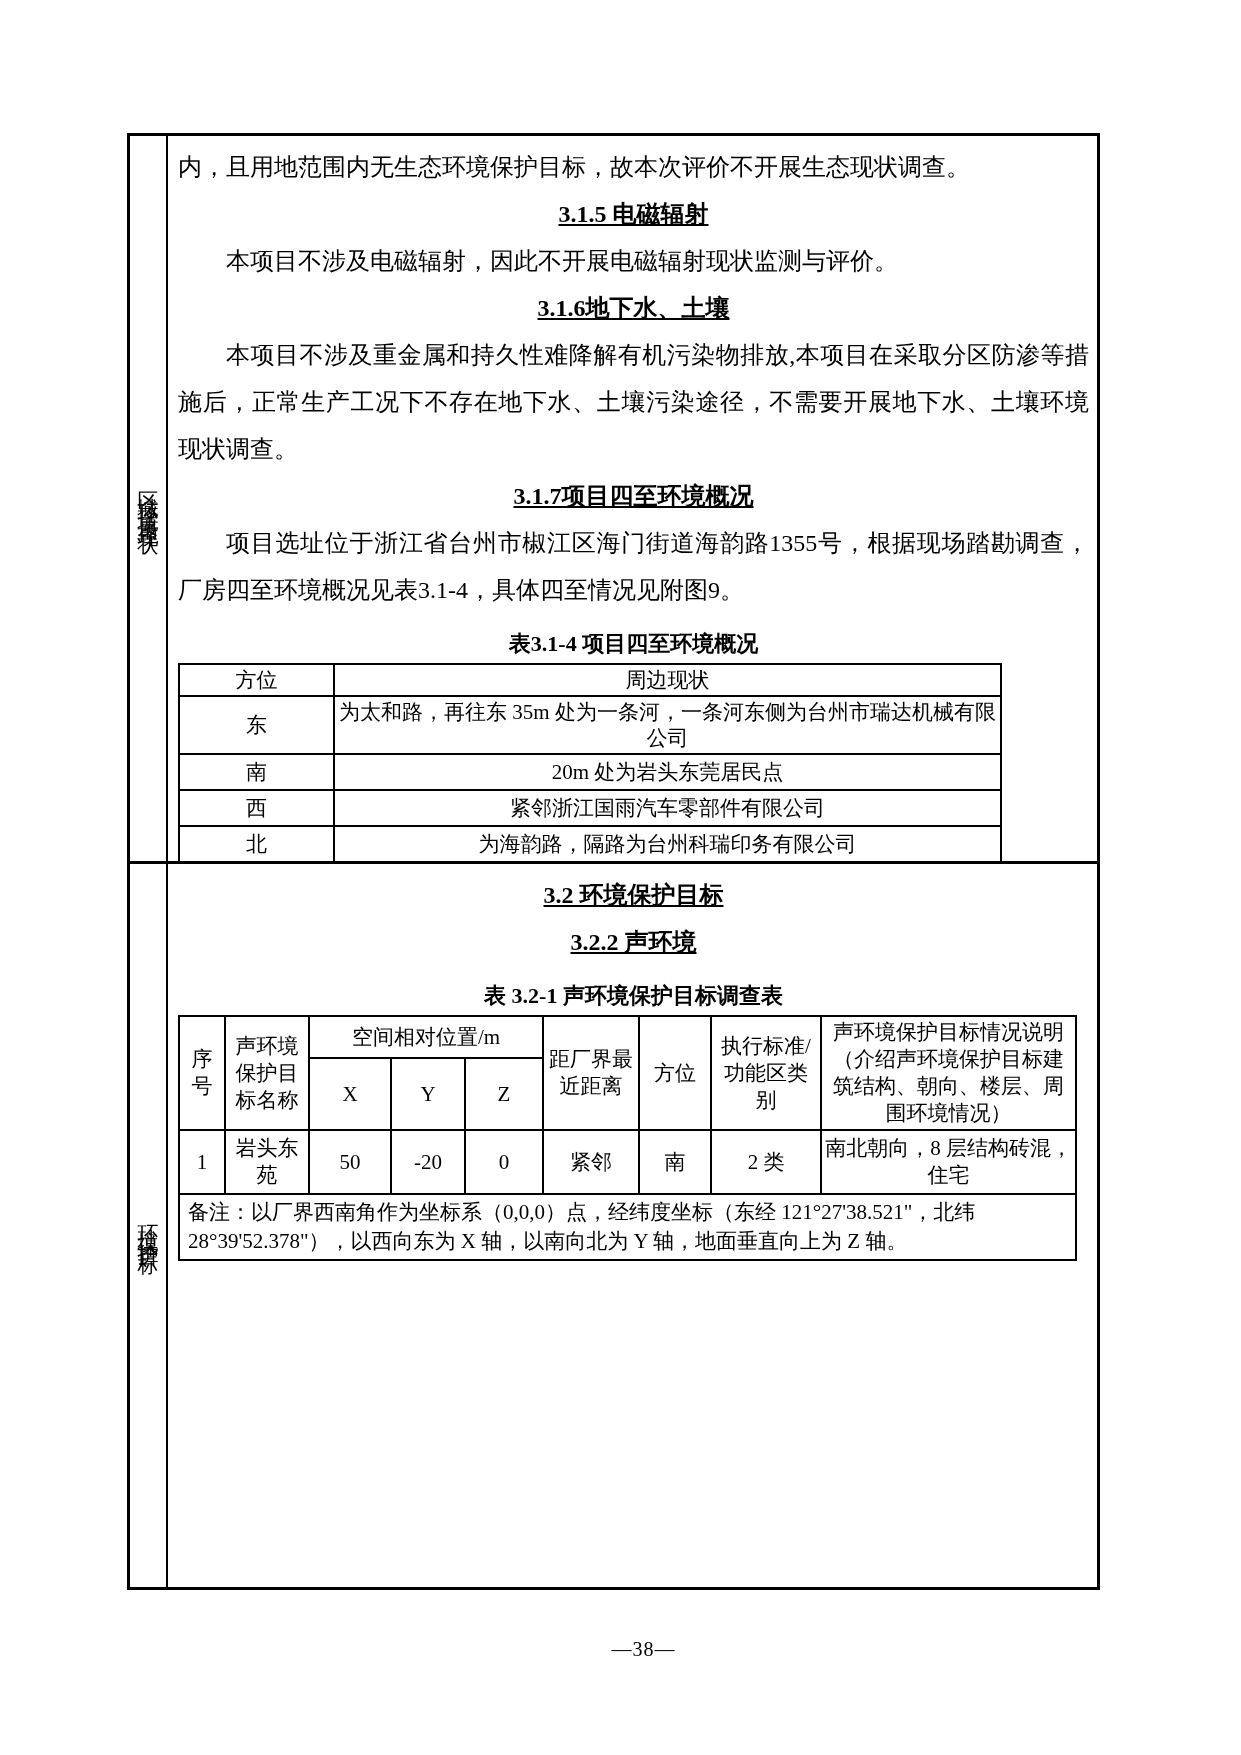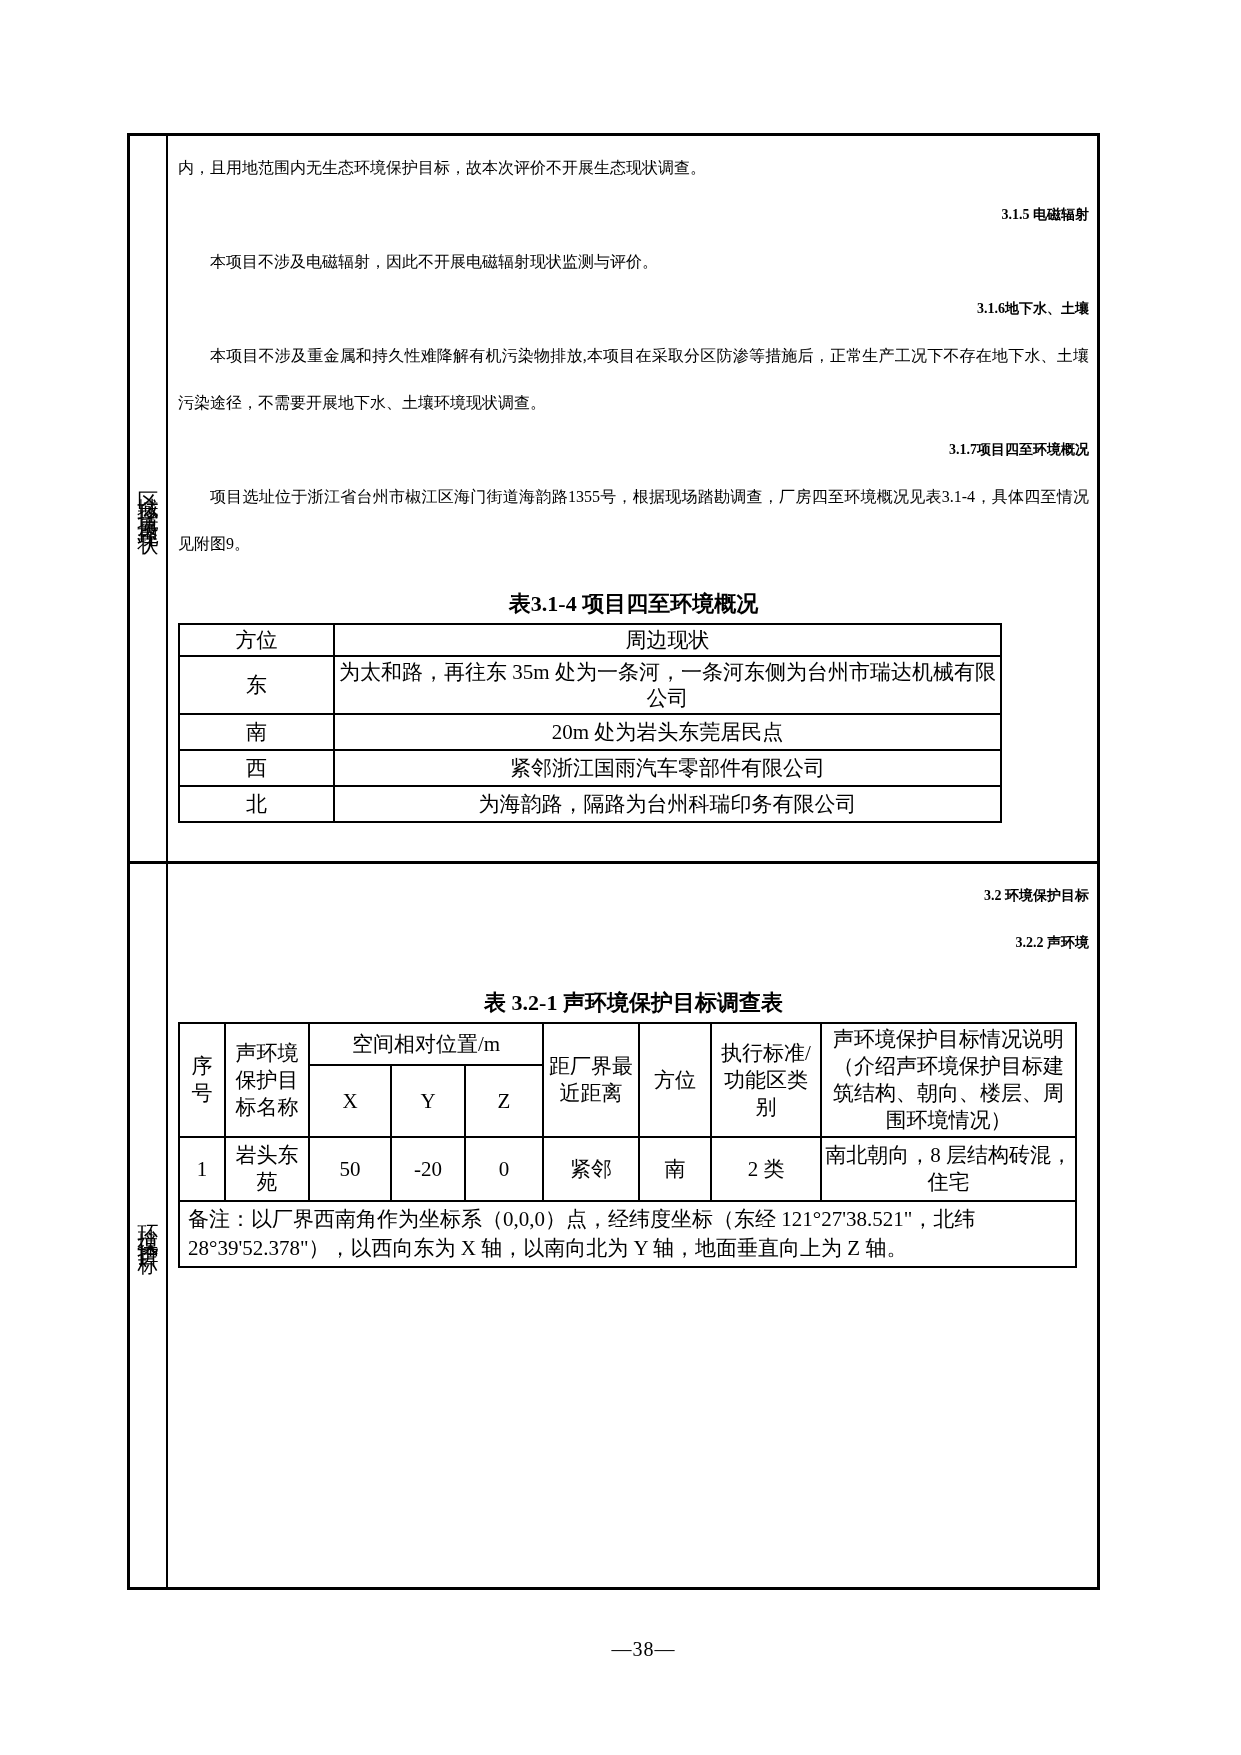--- a/index.html
+++ b/index.html
@@ -25,25 +25,25 @@
     width:38px; border-right:2px solid #000;
     display:flex; align-items:center; justify-content:center;
     flex-shrink:0;
   }
   .side-label {
     writing-mode:vertical-rl; text-orientation:upright;
     font-size:21px; letter-spacing:6px; line-height:38px;
   }
   .main-cell { flex:1; padding:8px 8px 0 10px; min-width:0; }
 
-  p.body { font-size:16px; line-height:47px; text-align:justify; }
+  p.body { font-size:24px; line-height:47px; text-align:justify; }
   p.body.indent { text-indent:2em; }
-  h3.hd  { font-size:14px; font-weight:bold; line-height:47px; text-align:right; }
+  h3.hd  { font-size:24px; font-weight:bold; line-height:47px; text-align:center;text-decoration:underline; }
 
-  .tbl-title { font-size:22px; font-weight:bold; text-align:center; line-height:34px; margin-top:20px; margin-bottom:2px; }
+  .tbl-title { font-size:22px; font-weight:bold; text-align:center; line-height:34px; margin-top:13px; margin-bottom:2px; }
 
   table { border-collapse:collapse; table-layout:fixed; }
   td { border:2px solid #000; font-size:21px; text-align:center; vertical-align:middle; overflow:hidden; }
 
   
   .t1 { width:822px; }
   .t1 td { height:36px; line-height:26px; padding:2px 4px; }
   .t1 tr.hdr td { height:31px; }
 
   

